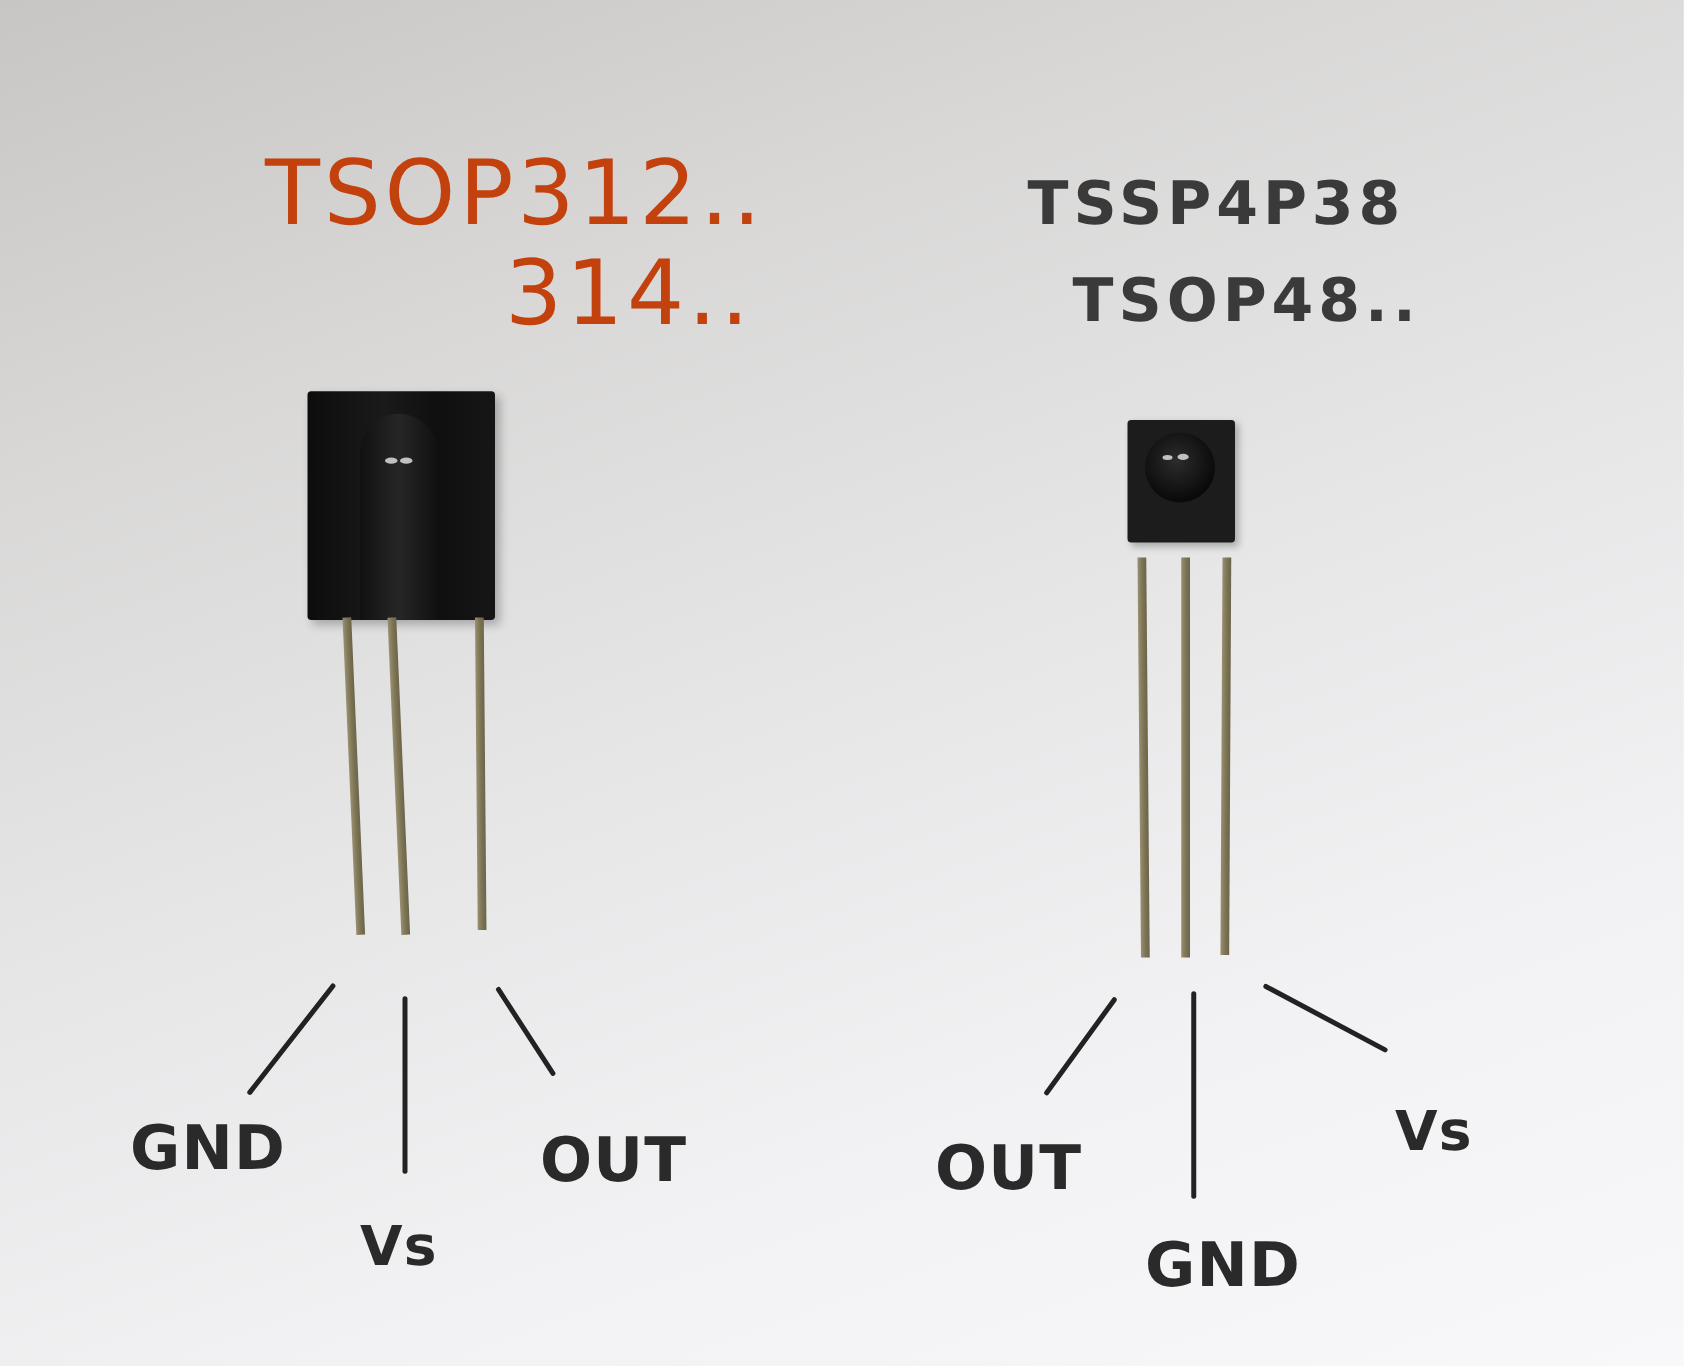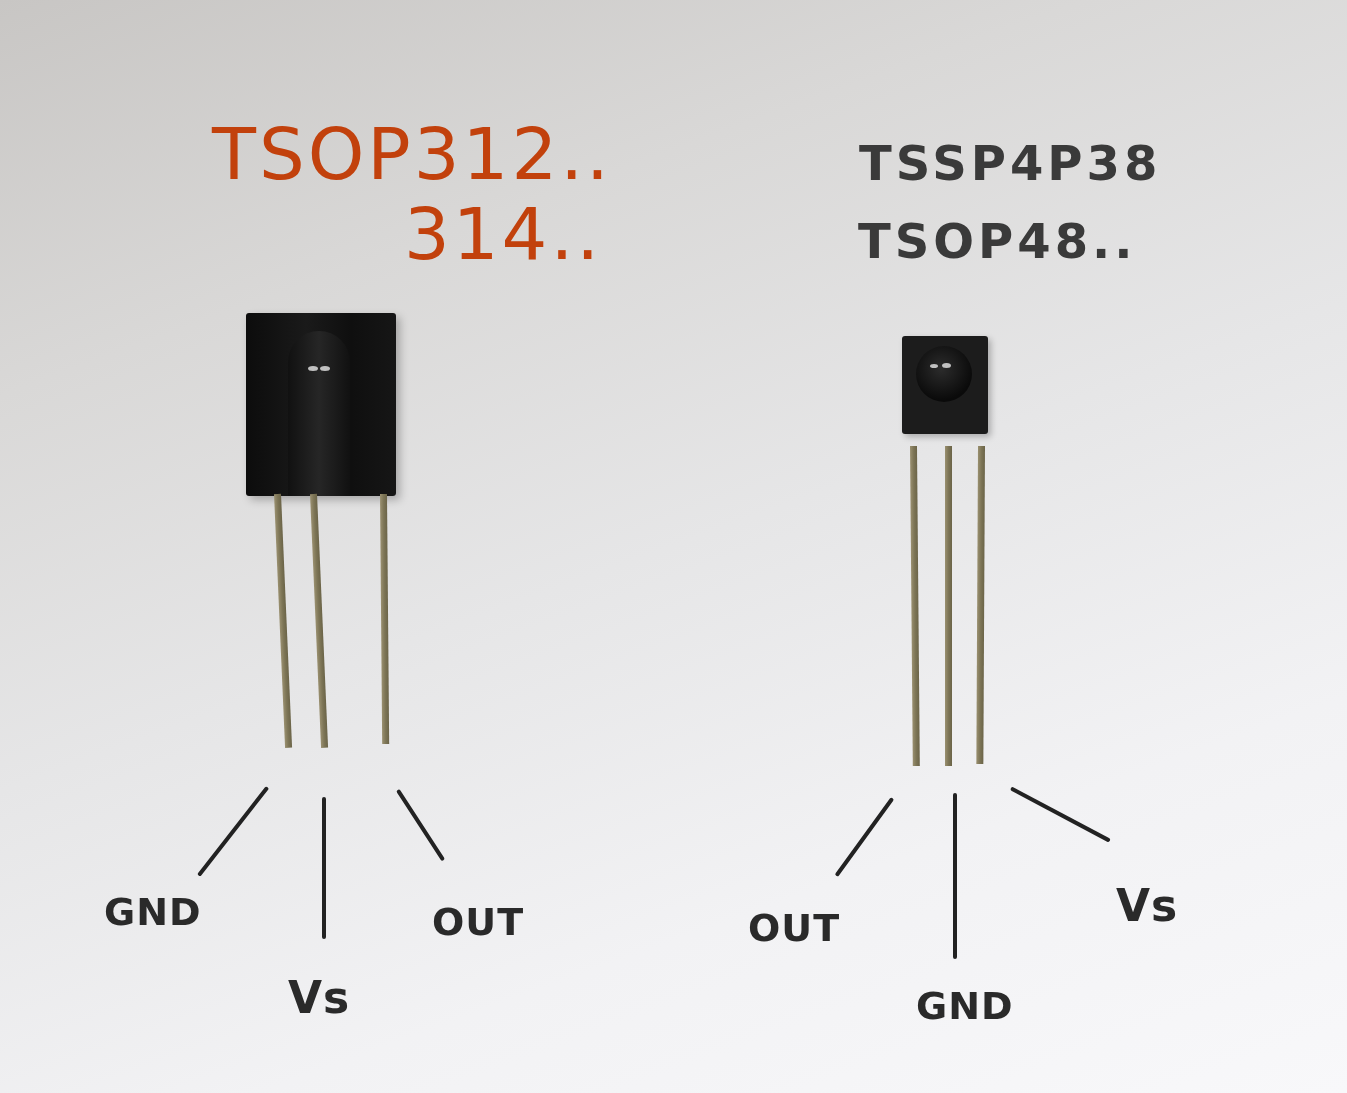--- a/index.html
+++ b/index.html
@@ -7,21 +7,21 @@
     width: 1347px; height: 1093px; overflow: hidden; position: relative;
     background: linear-gradient(160deg, #c8c6c4 0%, #d9d8d7 25%, #e6e6e7 50%, #f2f2f4 75%, #f8f8fa 100%);
     font-family: "DejaVu Sans", sans-serif;
   }
   .hand {
     position: absolute; color: #2a2a2a; font-family: "DejaVu Sans", sans-serif;
     font-weight: bold; white-space: nowrap; letter-spacing: 1px;
   }
   .title-l { font-size: 72px; font-weight: normal; letter-spacing: 3px; color: #c2410c; }
   .title-r { font-size: 48px; letter-spacing: 4px; color: #3a3a3a; }
-  .pin { font-size: 38px; }
+  .pin { font-size: 49px; }
   .stroke { position: absolute; background: #222; border-radius: 3px; transform-origin: 0 0; }
   .body-lg {
     position: absolute; left: 246px; top: 313px; width: 150px; height: 183px;
     background: linear-gradient(90deg, #0c0c0c, #1a1a1a 40%, #0f0f0f 70%, #161616);
     border-radius: 3px; box-shadow: 4px 4px 8px rgba(0,0,0,0.25);
   }
   .body-lg .lens {
     position: absolute; left: 42px; top: 18px; width: 62px; height: 165px;
     background: linear-gradient(90deg, #111, #262626 50%, #111);
     border-radius: 31px 31px 0 0;
@@ -63,21 +63,21 @@
   <div class="stroke" style="left:266px; top:786px; width:4px; height:112px; transform:rotate(38deg);"></div>
   <div class="stroke" style="left:322px; top:797px; width:4px; height:142px;"></div>
   <div class="stroke" style="left:396px; top:791px; width:4px; height:84px; transform:rotate(-33deg);"></div>
 
   <div class="hand pin" style="left:104px; top:890px;">GND</div>
   <div class="hand pin" style="left:288px; top:972px; font-size:44px;">Vs</div>
   <div class="hand pin" style="left:432px; top:900px;">OUT</div>
 </div>
 
 <div>
-  <div class="hand title-r" style="left:822px; top:135px;margin-left:37px;">TSSP4P38</div>
+  <div class="hand title-r" style="left:822px; top:135px;">TSSP4P38</div>
   <div class="hand title-r" style="left:858px; top:213px;text-align:right;">TSOP48..</div>
 
   <div class="body-sm">
     <div class="dome">
       <div class="glint" style="left:14px; top:18px; width:8px; height:4px;"></div>
       <div class="glint" style="left:26px; top:17px; width:9px; height:5px;"></div>
     </div>
   </div>
 
   <div class="leg" style="left:910px; top:446px; height:320px; transform:rotate(-0.5deg);"></div>

